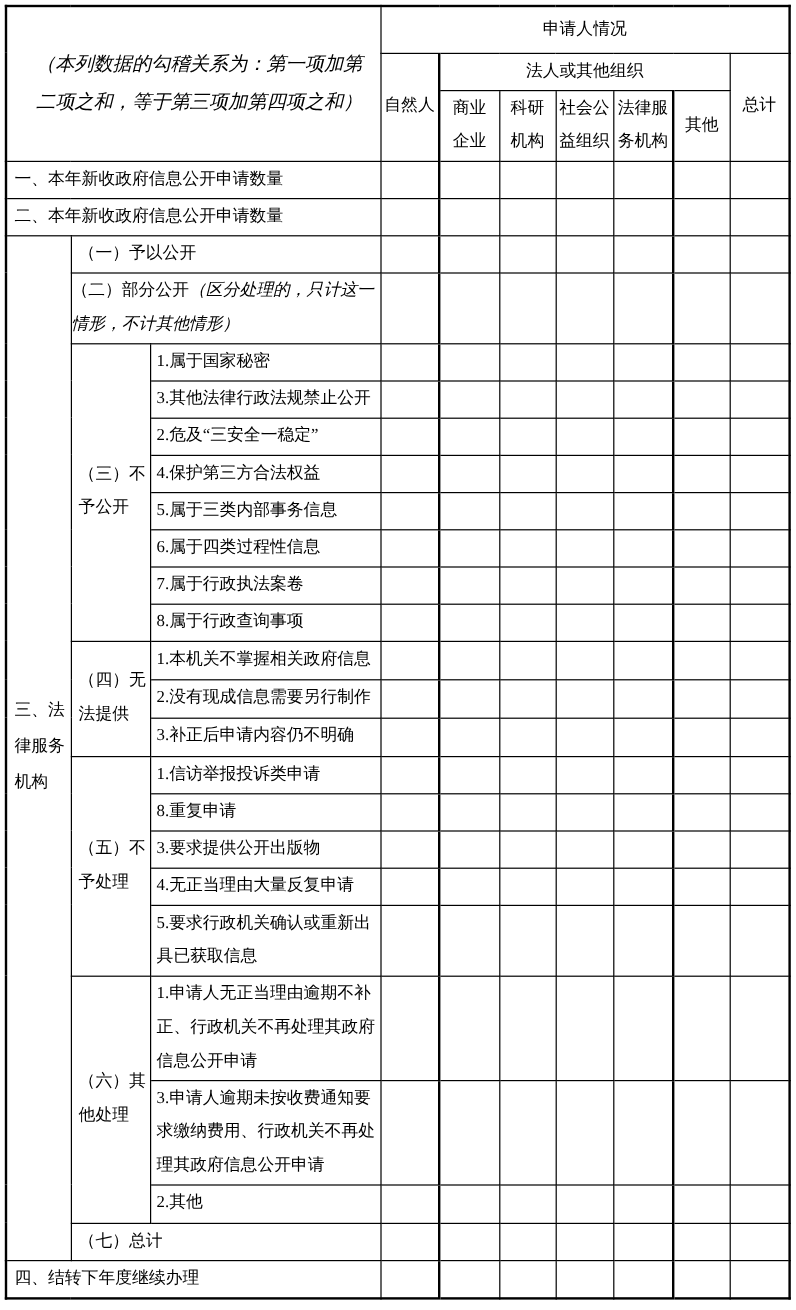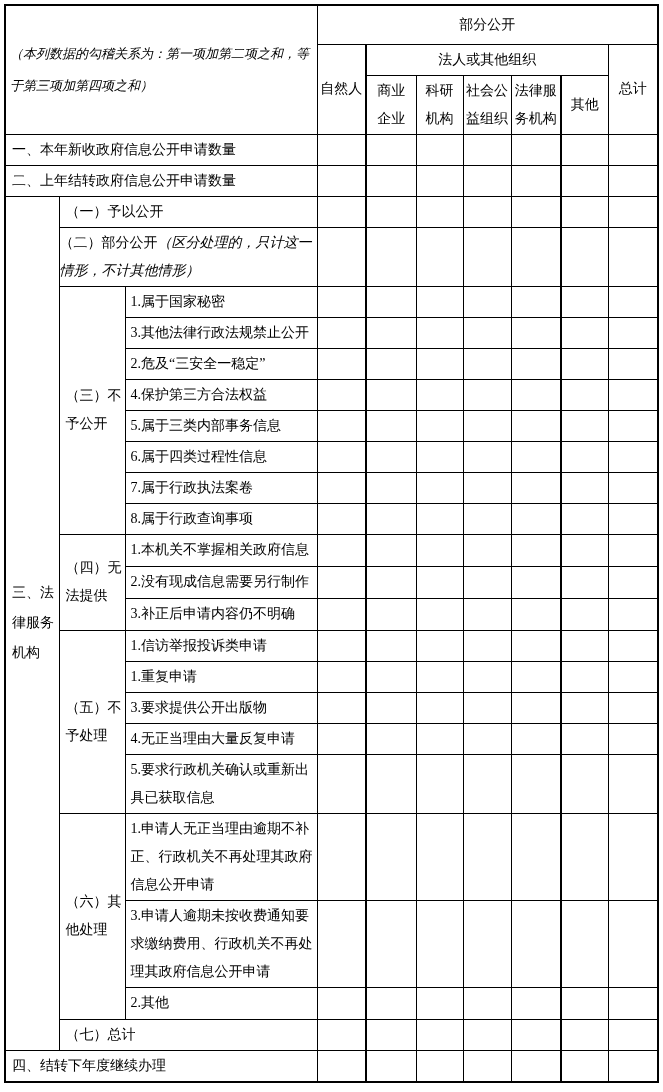--- a/index.html
+++ b/index.html
@@ -25,23 +25,23 @@
     line-height: 28px;
     overflow: hidden;
     word-break: break-all;
   }
   .grid th { text-align: center; padding: 1px 2px; }
   .grid td { text-align: left; padding: 1px 2px 1px 6px; }
   td.d { padding: 0; }
   .k  { border-right-width: 2px !important; }
   td.note {
     font-style: italic;
-    font-size: 13px;
+    font-size: 16px;
     line-height: 32px;
-    padding: 2px 6px 2px 4px;
+    padding: 2px 6px 2px 24px;
   }
   .it { font-style: italic; }
   td.cc { padding-left: 5px; padding-right: 1px; }
   td.p2 { padding-left: 0; padding-right: 1px; }
   td.va { line-height: 30px; }
   th.pw2 { padding: 1px 5px; }
   th.pw3 { padding: 1px 2px; text-align: center; }
   tr.rh39 { height: 39px; }
   tr.rh26 { height: 26px; }
   tr.rh57 { height: 57px; }
@@ -63,21 +63,21 @@
         <col style="width:47px">
     <col style="width:48px">
         <col style="width:50px">
         <col style="width:47px">
     <col style="width:50px">
   </colgroup>
 
   <tbody>
         <tr class="rh39">
     <td class="note" colspan="3" rowspan="3">（本列数据的勾稽关系为：第一项加第二项之和，等于第三项加第四项之和）</td>
-    <th colspan="7">部分公开</th>
+    <th colspan="7">申请人情况</th>
   </tr>
   <tr class="rh26">
     <th rowspan="2" class="k">自然人</th>
     <th colspan="5">法人或其他组织</th>
     <th rowspan="2">总计</th>
   </tr>
   <tr class="rh57">
     <th class="pw2">商业企业</th>
     <th class="pw2">科研机构</th>
     <th class="pw3">社会公益组织</th>
@@ -90,21 +90,21 @@
     <td class="d k"></td>
           <td class="d"></td>
           <td class="d"></td>
           <td class="d"></td>
           <td class="d k"></td>
           <td class="d"></td>
           <td class="d"></td>
   </tr>
 
   <tr class="rh31">
-    <td colspan="3">二、上年结转政府信息公开申请数量</td>
+    <td colspan="3">二、本年新收政府信息公开申请数量</td>
     <td class="d k"></td>
           <td class="d"></td>
           <td class="d"></td>
           <td class="d"></td>
           <td class="d k"></td>
           <td class="d"></td>
           <td class="d"></td>
   </tr>
 
   <tr class="rh31">
@@ -249,21 +249,21 @@
     <td class="cc">1.信访举报投诉类申请</td>
     <td class="d k"></td>
           <td class="d"></td>
           <td class="d"></td>
           <td class="d"></td>
           <td class="d k"></td>
           <td class="d"></td>
           <td class="d"></td>
   </tr>
   <tr class="rh30">
-    <td class="cc">1.重复申请</td>
+    <td class="cc">8.重复申请</td>
     <td class="d k"></td>
           <td class="d"></td>
           <td class="d"></td>
           <td class="d"></td>
           <td class="d k"></td>
           <td class="d"></td>
           <td class="d"></td>
   </tr>
   <tr class="rh30">
     <td class="cc">3.要求提供公开出版物</td>

